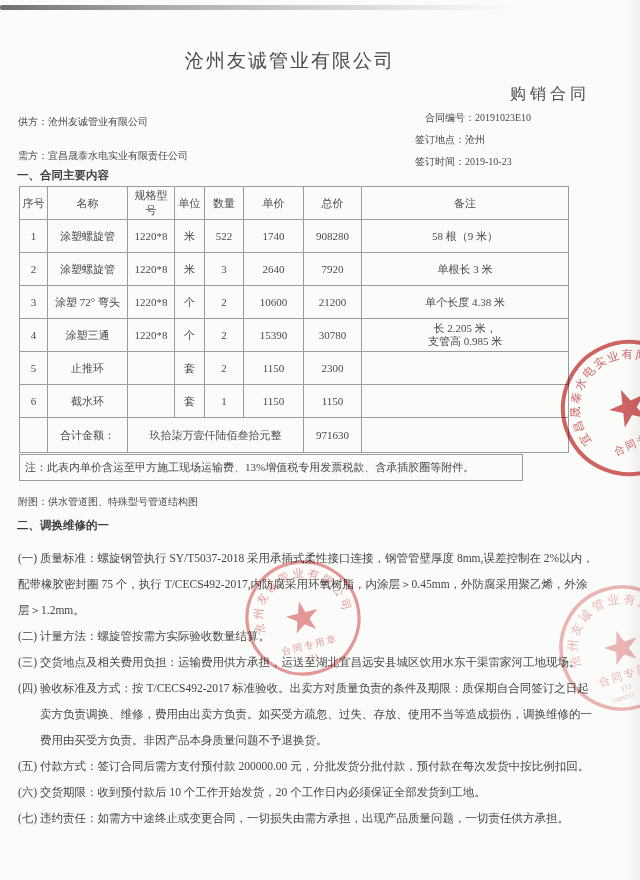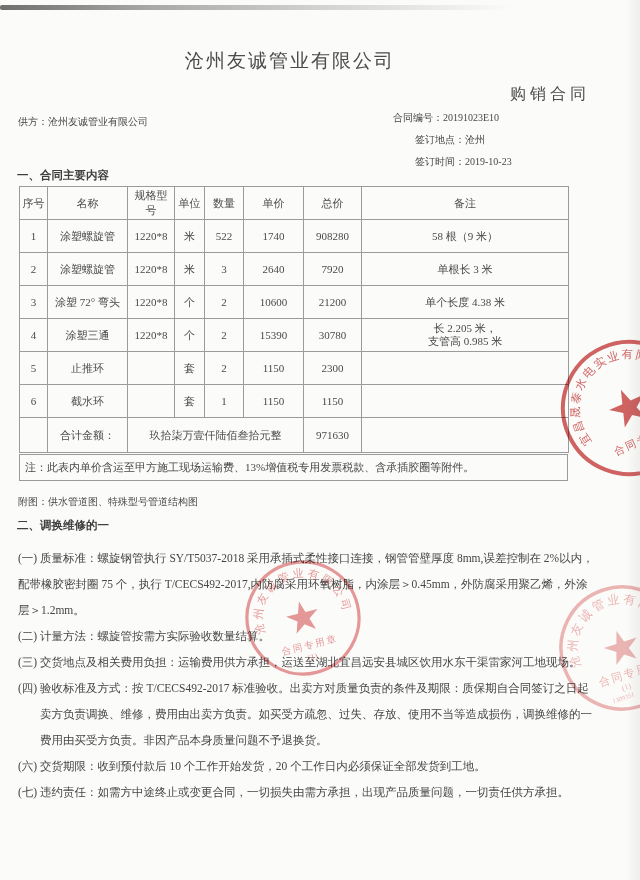--- a/index.html
+++ b/index.html
@@ -15,35 +15,35 @@
     border-radius:2px;}
   .edge-shade{position:absolute;right:0;top:0;width:14px;height:100%;
     background:linear-gradient(to right,rgba(0,0,0,0),rgba(0,0,0,0.05));}
   .title{position:absolute;left:0;top:48px;width:580px;text-align:center;
     font-size:19px;letter-spacing:2px;color:#4c4c4c;}
   .subtitle{position:absolute;left:0;top:84px;width:590px;text-align:right;
     font-size:16px;letter-spacing:4px;color:#4c4c4c;}
   .fld{position:absolute;font-size:10px;white-space:nowrap;color:#474747;}
   #supplier{left:18px;top:115px;}
   #buyer{left:18px;top:149px;}
-  #contract-no{left:393px;top:111px;font-family:Liberation Serif, serif;}
+  #contract-no{left:425px;top:111px;font-family:Liberation Serif, serif;}
   #sign-place{left:415px;top:133px;}
   #sign-date{left:415px;top:155px;}
   .sec-head{position:absolute;font-size:11.5px;font-weight:bold;color:#3f3f3f;white-space:nowrap;}
   #sec1-head{left:17px;top:168px;}
   #sec2-head{left:17px;top:518px;}
   table.main{position:absolute;left:19px;top:186px;width:549px;
     border-collapse:collapse;table-layout:fixed;font-size:11px;color:#4a4a4a;}
   table.main td,table.main th{border:1px solid #9b9b9b;text-align:center;
     font-weight:normal;padding:1px 2px;overflow:hidden;}
   table.main thead tr{height:31px;}
   table.main tbody tr{height:33px;}
   table.main tr.total-row{height:35px;}
   td.remark{white-space:pre-line;line-height:13px;}
-  .note-box{position:absolute;left:19px;top:454px;width:549px;height:27px;
+  .note-box{position:absolute;left:19px;top:454px;width:504px;height:27px;
     border:1px solid #9b9b9b;box-sizing:border-box;display:flex;align-items:center;
     font-size:11px;white-space:nowrap;padding-left:5px;color:#474747;}
   #attachment{left:18px;top:495px;}
   .clauses{position:absolute;left:18px;top:545px;width:612px;
     font-size:11.5px;line-height:26px;color:#454545;}
   .clause-line{white-space:nowrap;}
   .clause-line.cont{padding-left:22px;}
   .stamps{position:absolute;inset:0;pointer-events:none;mix-blend-mode:multiply;}
   .stamp-text{font-family:"Liberation Serif","DejaVu Serif",serif;}
 </style>
@@ -52,20 +52,21 @@
 
 <div class="page">
 
   <div class="scan-streak"></div>
   <div class="edge-shade"></div>
 
   <div class="title">沧州友诚管业有限公司</div>
   <div class="subtitle">购销合同</div>
 
   <div class="fld" id="supplier">供方：沧州友诚管业有限公司</div>
+  <div class="fld" id="buyer">需方：宜昌晟泰水电实业有限责任公司</div>
   <div class="fld" id="contract-no">合同编号：20191023E10</div>
   <div class="fld" id="sign-place">签订地点：沧州</div>
   <div class="fld" id="sign-date">签订时间：2019-10-23</div>
 
   <div class="sec-head" id="sec1-head">一、合同主要内容</div>
 
   <table class="main">
     <colgroup>
       <col style="width:28px">
         <col style="width:80px">
@@ -170,20 +171,21 @@
 
   <div class="clauses" id="clauses">
       <div class="clause-line">(一) 质量标准：螺旋钢管执行 SY/T5037-2018 采用承插式柔性接口连接，钢管管壁厚度 8mm,误差控制在 2%以内，</div>
       <div class="clause-line">配带橡胶密封圈 75 个，执行 T/CECS492-2017,内防腐采用环氧树脂，内涂层＞0.45mm，外防腐采用聚乙烯，外涂</div>
       <div class="clause-line">层＞1.2mm。</div>
       <div class="clause-line">(二) 计量方法：螺旋管按需方实际验收数量结算。</div>
       <div class="clause-line">(三) 交货地点及相关费用负担：运输费用供方承担，运送至湖北宜昌远安县城区饮用水东干渠雷家河工地现场。</div>
       <div class="clause-line">(四) 验收标准及方式：按 T/CECS492-2017 标准验收。出卖方对质量负责的条件及期限：质保期自合同签订之日起</div>
       <div class="clause-line cont">卖方负责调换、维修，费用由出卖方负责。如买受方疏忽、过失、存放、使用不当等造成损伤，调换维修的一</div>
       <div class="clause-line cont">费用由买受方负责。非因产品本身质量问题不予退换货。</div>
+      <div class="clause-line">(五) 付款方式：签订合同后需方支付预付款 200000.00 元，分批发货分批付款，预付款在每次发货中按比例扣回。</div>
       <div class="clause-line">(六) 交货期限：收到预付款后 10 个工作开始发货，20 个工作日内必须保证全部发货到工地。</div>
       <div class="clause-line">(七) 违约责任：如需方中途终止或变更合同，一切损失由需方承担，出现产品质量问题，一切责任供方承担。</div>
     </div>
 
   <svg class="stamps" width="640" height="880" viewBox="0 0 640 880">
     <defs>
       <path id="arcA" d="M -43.3 25 A 50 50 0 1 1 43.3 25" fill="none"></path>
       <path id="arcB" d="M -35.5 20.5 A 41 41 0 1 1 35.5 20.5" fill="none"></path>
       <path id="arcC" d="M -39 22.5 A 45 45 0 1 1 39 22.5" fill="none"></path>
     </defs>

